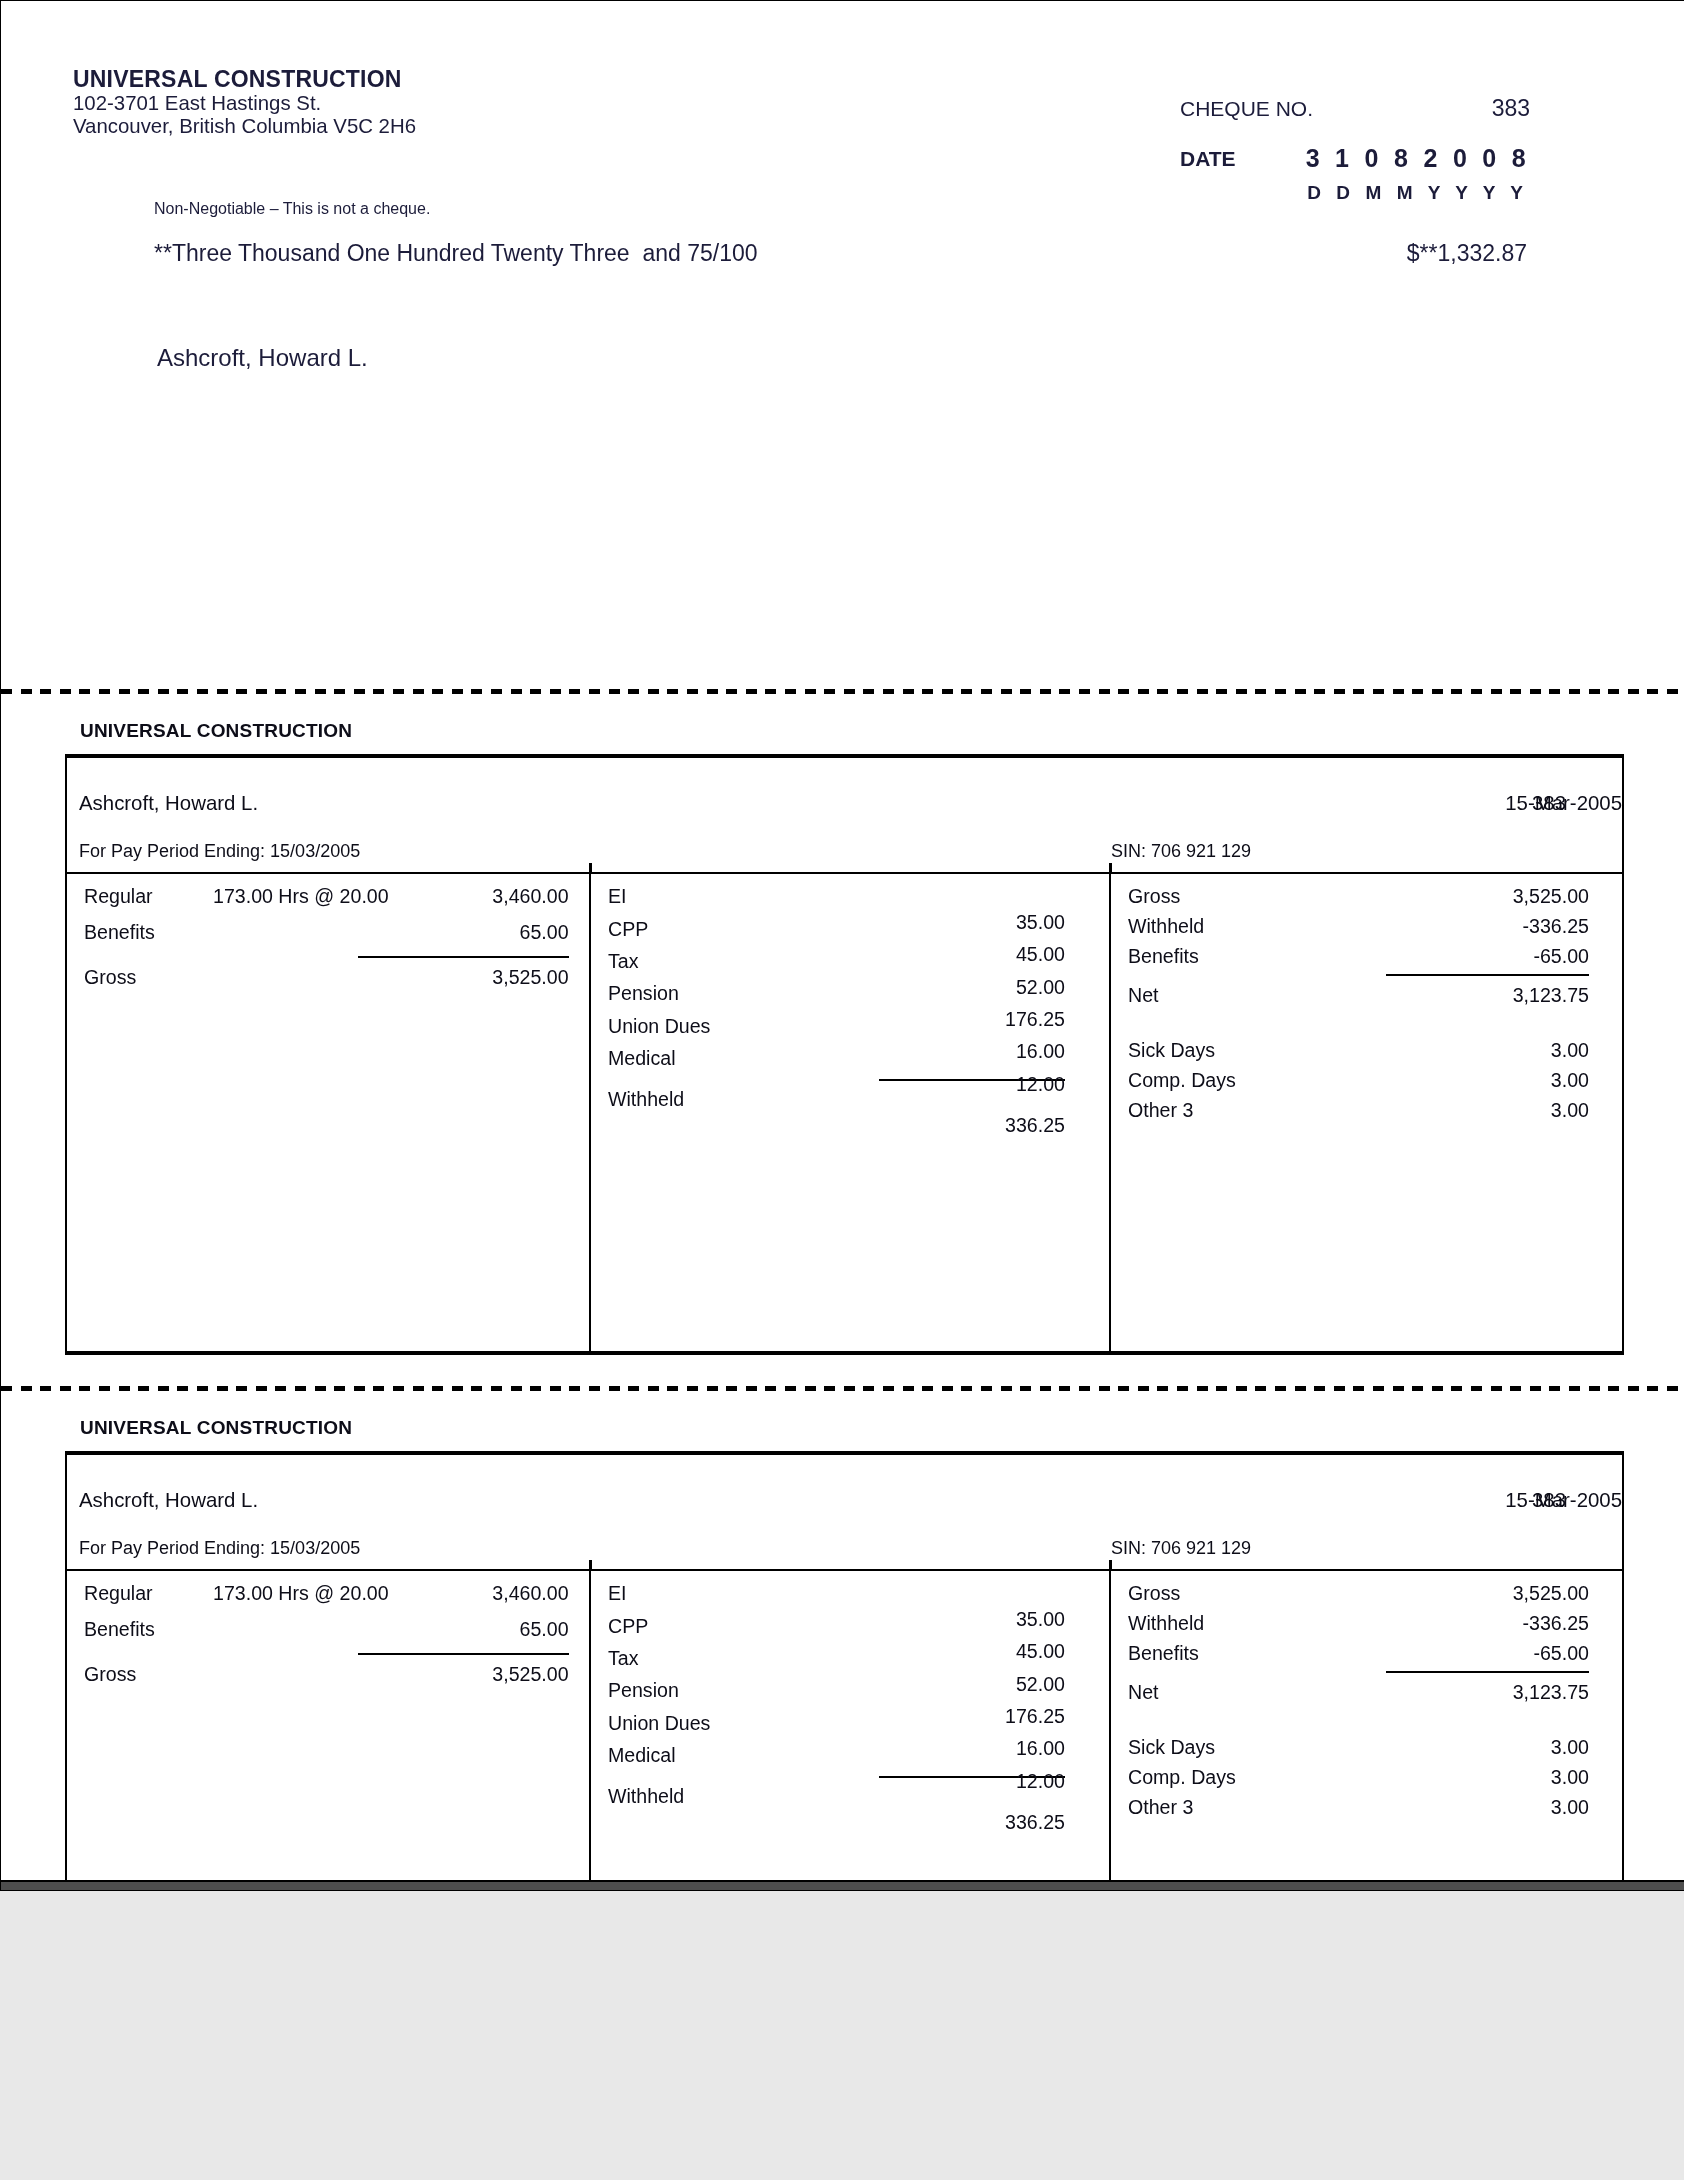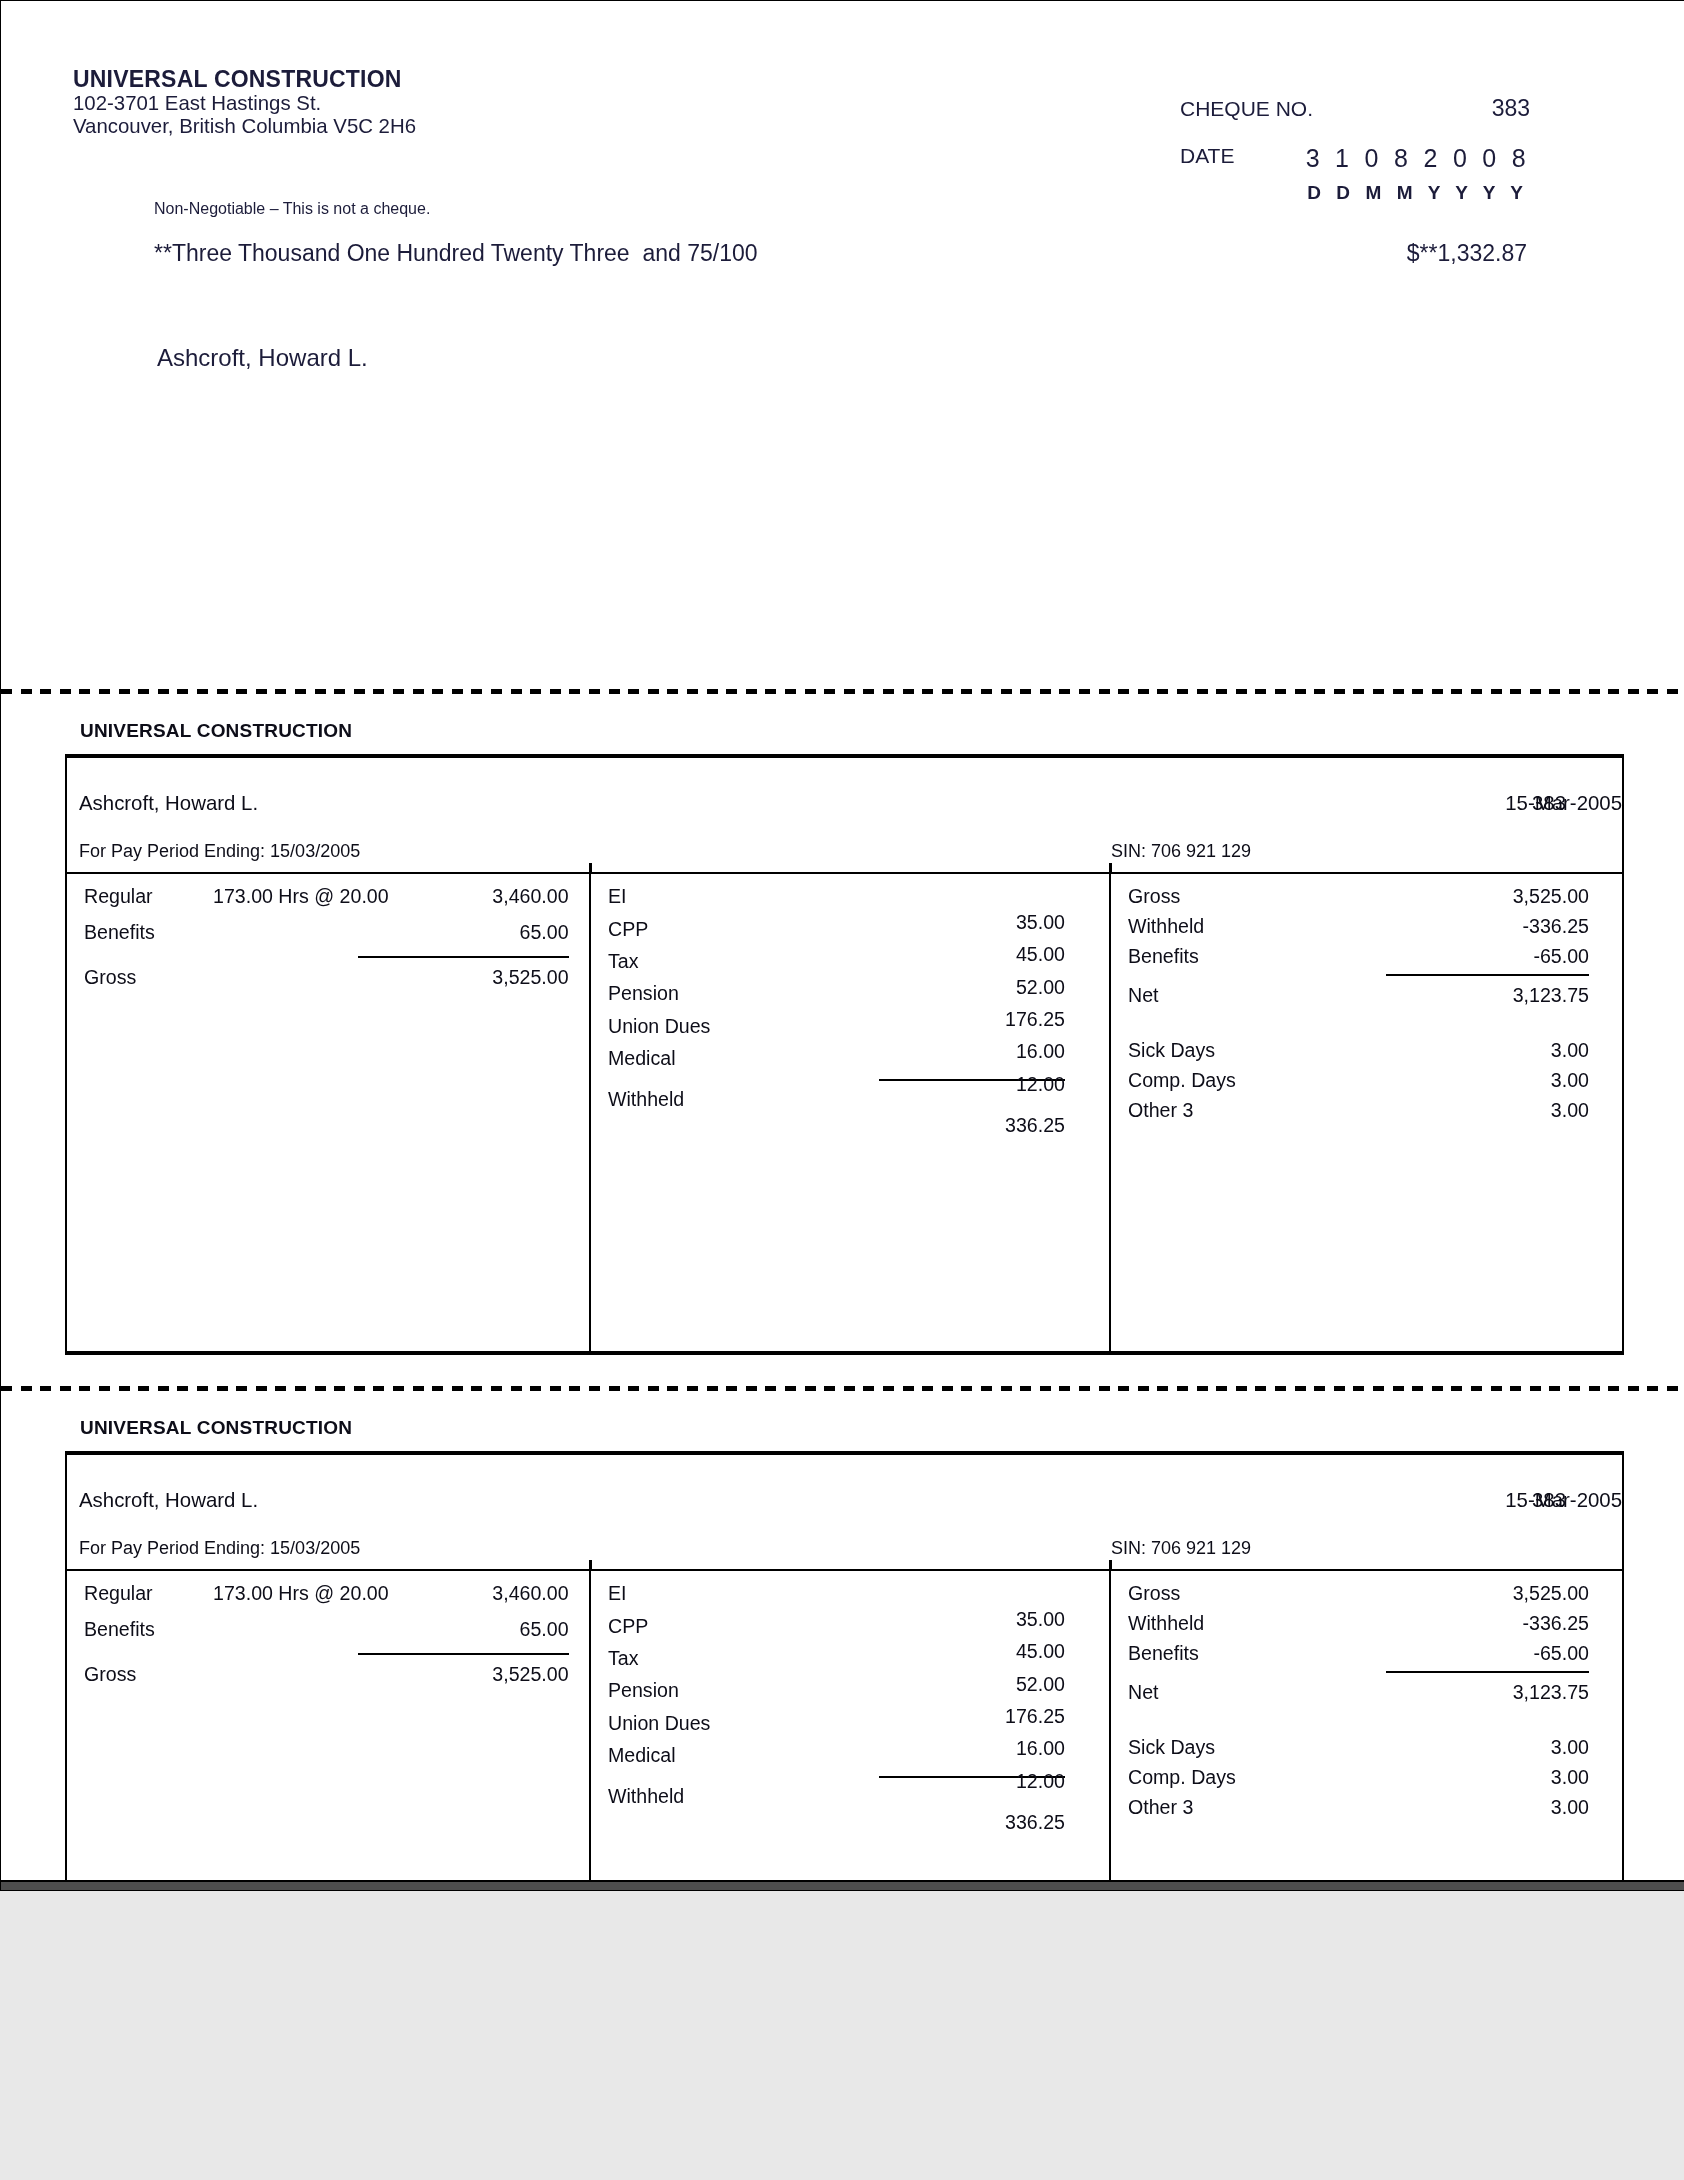--- a/index.html
+++ b/index.html
@@ -17,21 +17,21 @@
 
   
   .cheque{ position:absolute; left:0; top:0; width:100%; height:690px; color:#1c1c3a; }
   .company-block{ position:absolute; left:72px; top:65px; }
   .company-name{ font-size:23px; font-weight:bold; line-height:26.4px; letter-spacing:0.2px; }
   .company-addr{ font-size:20.4px; line-height:23px; }
 
   .chq-row{ position:absolute; left:1179px; top:94px; width:350px; display:flex; align-items:baseline; }
   .chq-row .lbl{ font-size:21px; }
   .chq-row .val{ margin-left:auto; font-size:23px; }
-  .date-row{ position:absolute; left:1179px; top:143px; width:350px; display:flex; align-items:flex-start; }
+  .date-row{ position:absolute; left:1179px; top:143px; width:350px; display:flex; align-items:center;font-weight:bold; }
   .date-row .lbl{ font-size:21px; }
   .date-row .digits{ margin-left:auto; font-size:25px; letter-spacing:4.3px; }
   .date-format{ position:absolute; left:1179px; top:181px; width:348px; text-align:right;
                 font-size:19px; font-weight:bold; letter-spacing:5.1px; }
 
   .non-negotiable{ position:absolute; left:153px; top:199px; font-size:16px; }
   .amount-words{ position:absolute; left:153px; top:239px; font-size:23px; white-space:pre; }
   .amount-num{ position:absolute; left:1269px; top:239px; width:257px; text-align:right; font-size:23px; }
 
   .payee{ position:absolute; left:156px; top:340px; font-size:24px; line-height:33px; }

